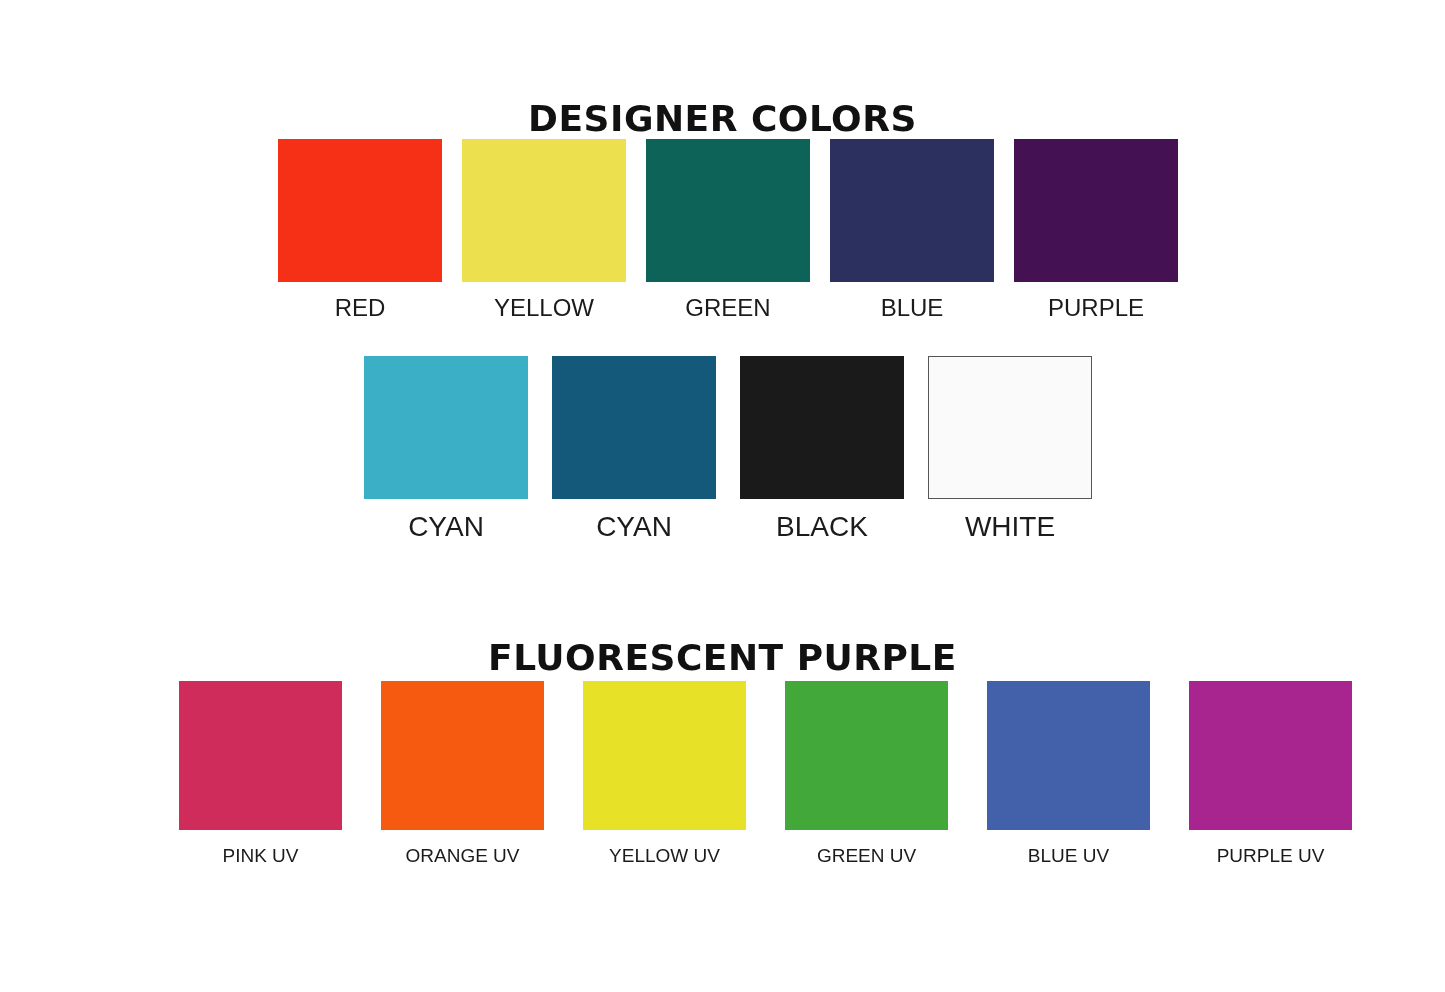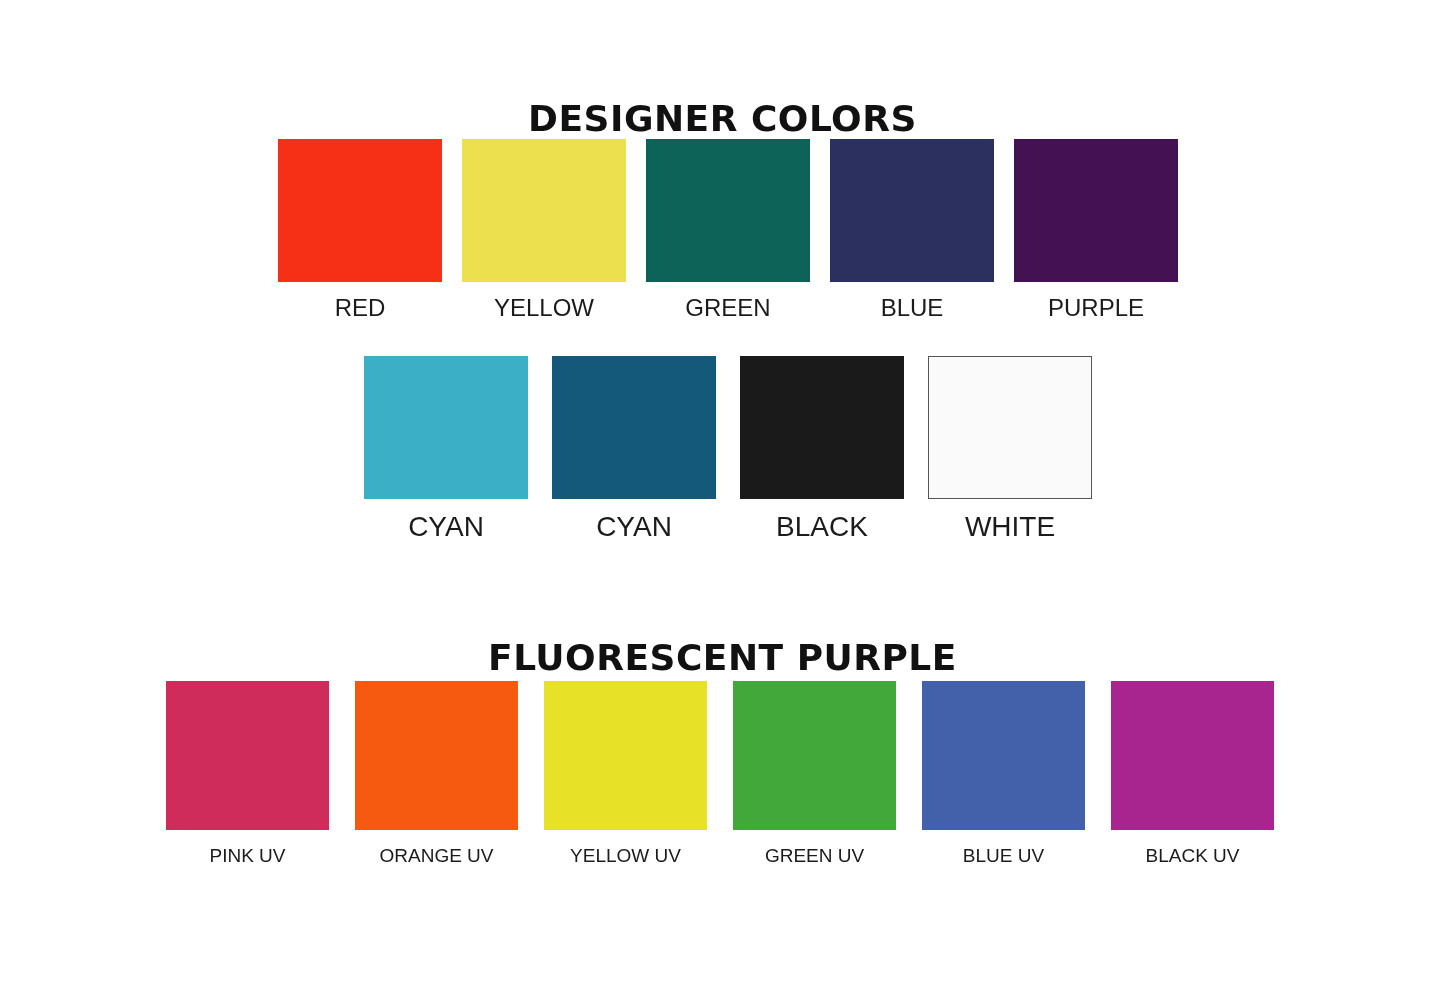--- a/index.html
+++ b/index.html
@@ -82,21 +82,21 @@
   #designer-row-2 .swatch-cell { width: 164px; margin-right: 24px; }
   #designer-row-2 .swatch-cell:last-child { margin-right: 0; }
   #designer-row-2 .swatch-chip { width: 164px; height: 143px; }
   #designer-row-2 .swatch-label { font-size: 28px; }
 
   
   #fluorescent-row {
     top: 681px;
     left: 166px;
   }
-  #fluorescent-row .swatch-cell { width: 163px; margin-right: 26px; }
+  #fluorescent-row .swatch-cell { width: 163px; margin-right: 26px; margin-left: 13px; }
   #fluorescent-row .swatch-cell:last-child { margin-right: 0; }
   #fluorescent-row .swatch-chip { width: 163px; height: 149px; }
   #fluorescent-row .swatch-label { font-size: 19px; margin-top: 15px; }
 </style>
 </head>
 <body>
 
 <div class="sheet">
 
   <h1 class="section-title" id="designer-title">DESIGNER COLORS</h1>
@@ -161,17 +161,17 @@
       <div class="swatch-cell">
         <div class="swatch-chip" style="background: rgb(65, 168, 57);"></div>
         <div class="swatch-label">GREEN UV</div>
       </div>
       <div class="swatch-cell">
         <div class="swatch-chip" style="background: rgb(67, 96, 171);"></div>
         <div class="swatch-label">BLUE UV</div>
       </div>
       <div class="swatch-cell">
         <div class="swatch-chip" style="background: rgb(168, 37, 143);"></div>
-        <div class="swatch-label">BLACK UV</div>
+        <div class="swatch-label">PURPLE UV</div>
       </div>
     </div>
 
 </div>
 
 </body></html>

